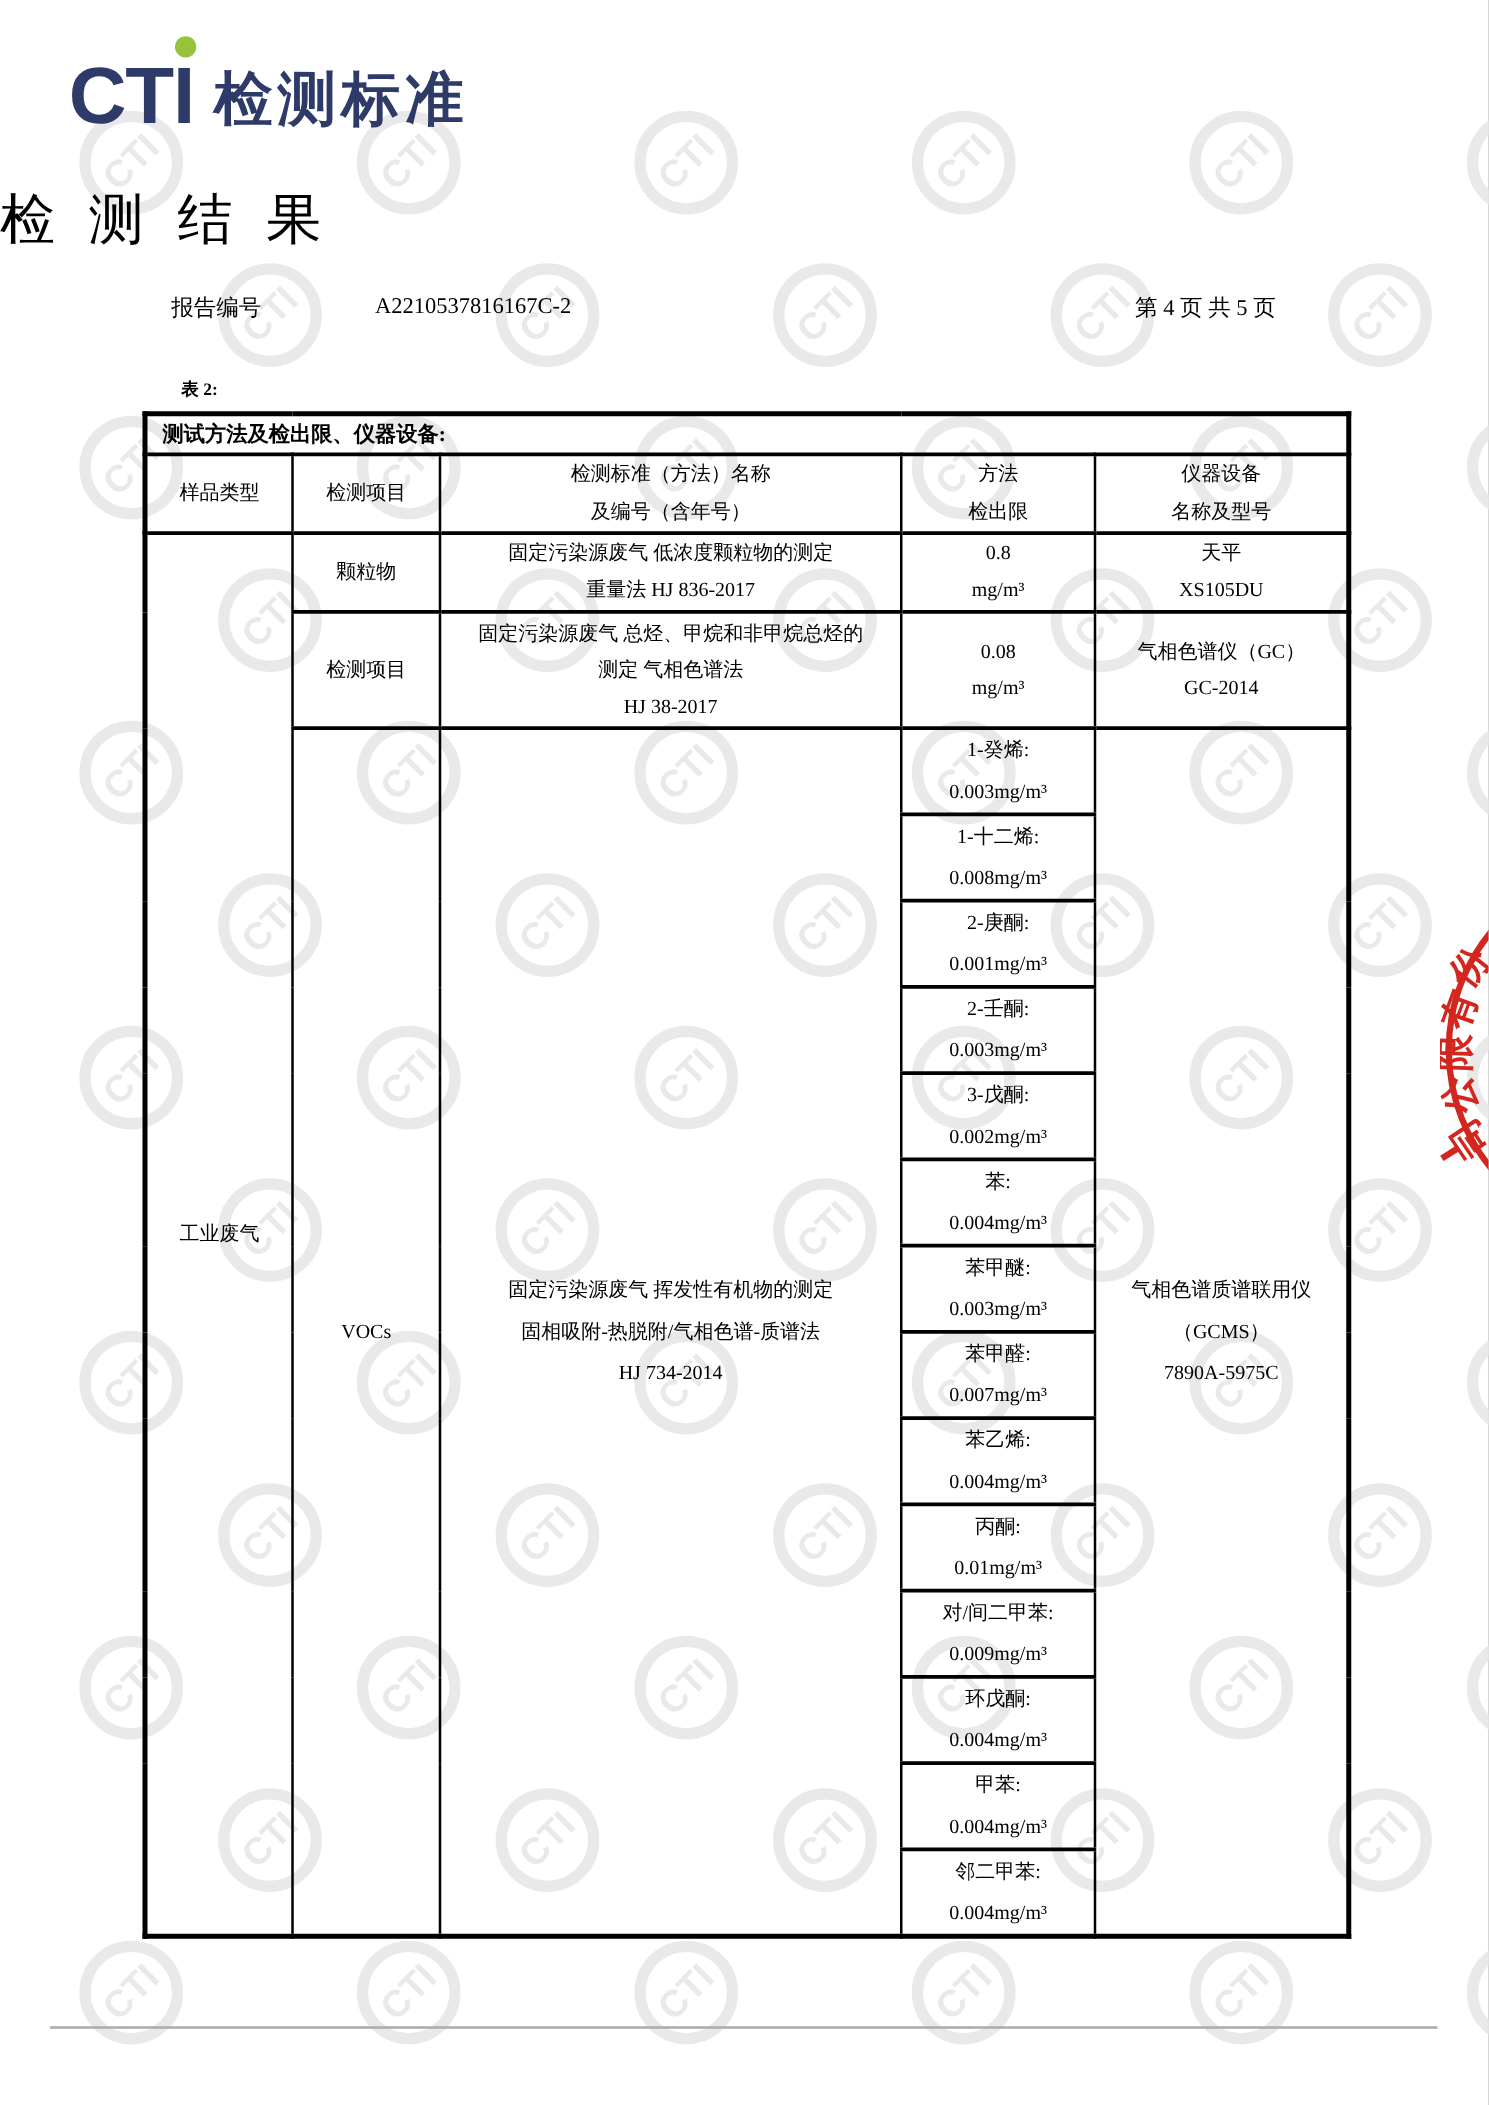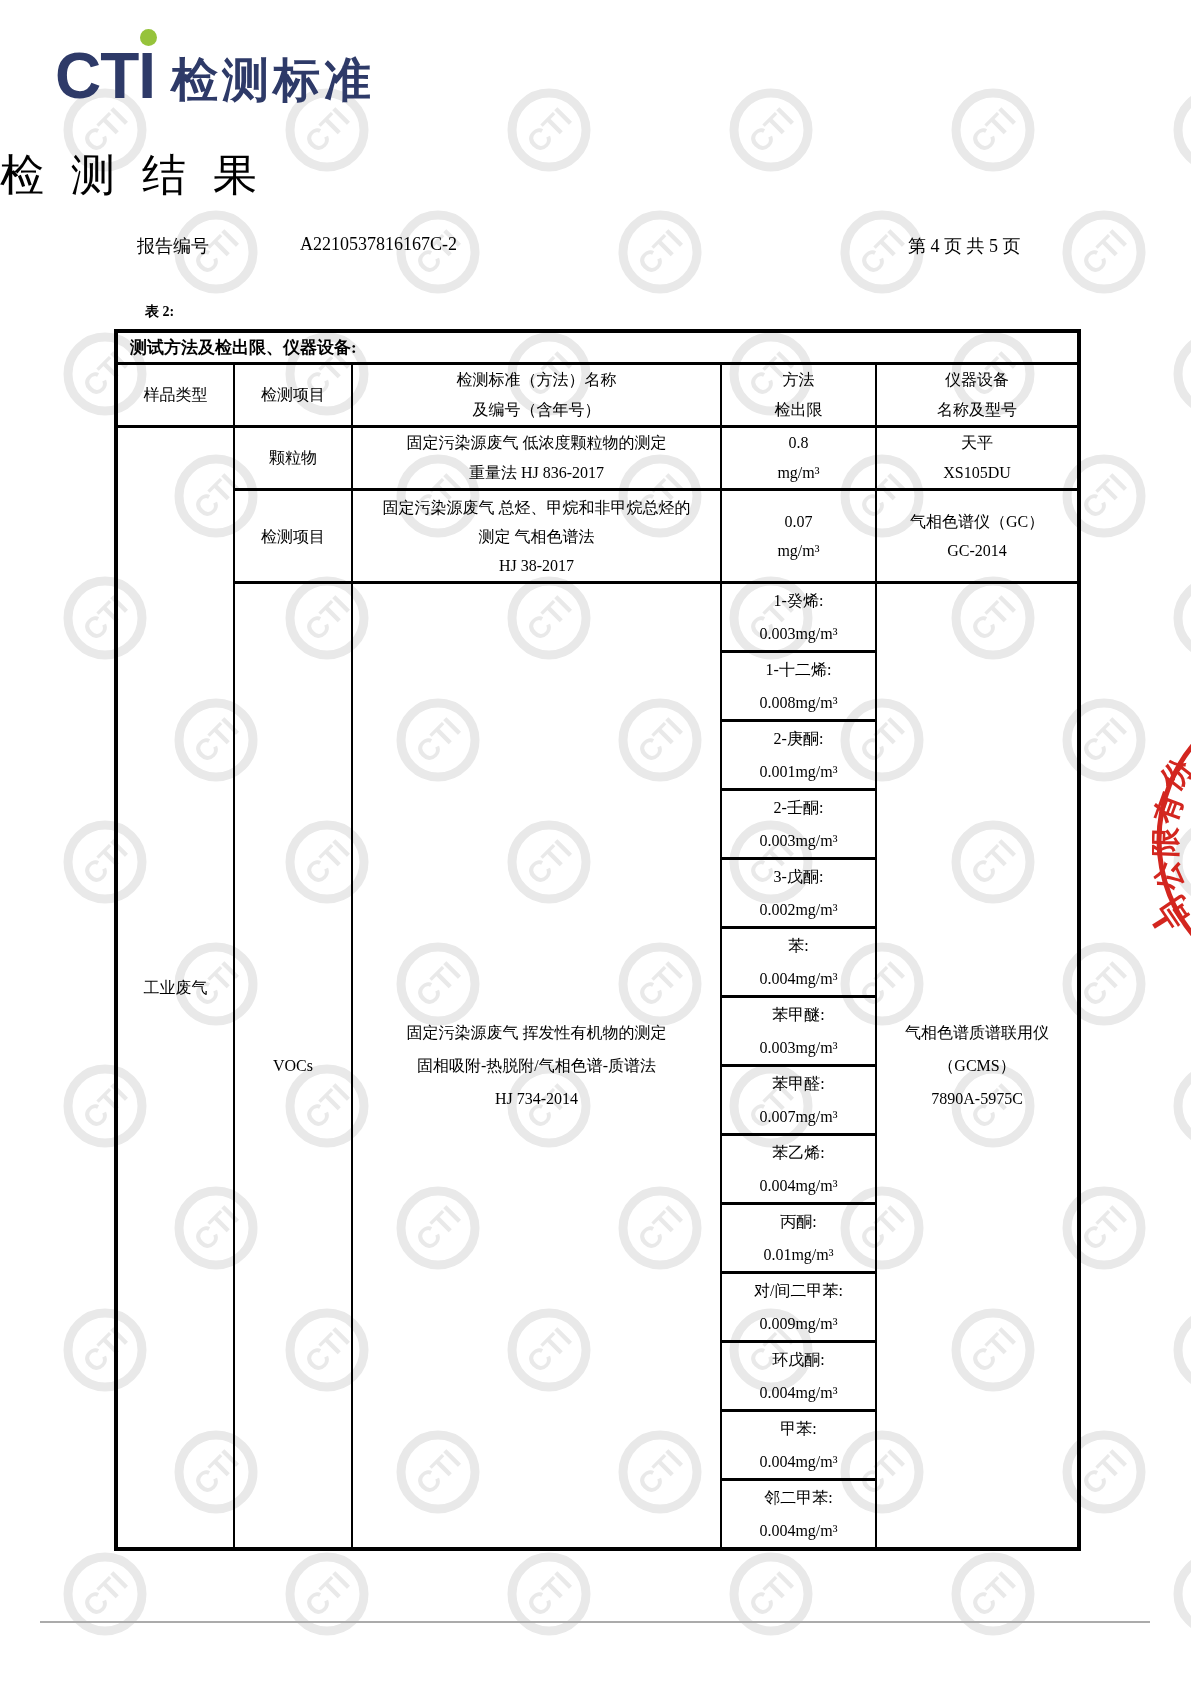--- a/index.html
+++ b/index.html
@@ -403,21 +403,21 @@
           <td class="pre">0.8
 mg/m³</td>
           <td class="pre">天平
 XS105DU</td>
         </tr>
         <tr class="r2">
           <td>检测项目</td>
           <td class="pre">固定污染源废气 总烃、甲烷和非甲烷总烃的
 测定 气相色谱法
 HJ 38-2017</td>
-          <td class="pre">0.07
+          <td class="pre">0.08
 mg/m³</td>
           <td class="pre">气相色谱仪（GC）
 GC-2014</td>
         </tr>
         <tr class="voc">
           <td rowspan="14">VOCs</td>
           <td rowspan="14" class="pre tall">固定污染源废气 挥发性有机物的测定
 固相吸附-热脱附/气相色谱-质谱法
 HJ 734-2014</td>
           <td class="pre">1-癸烯:

